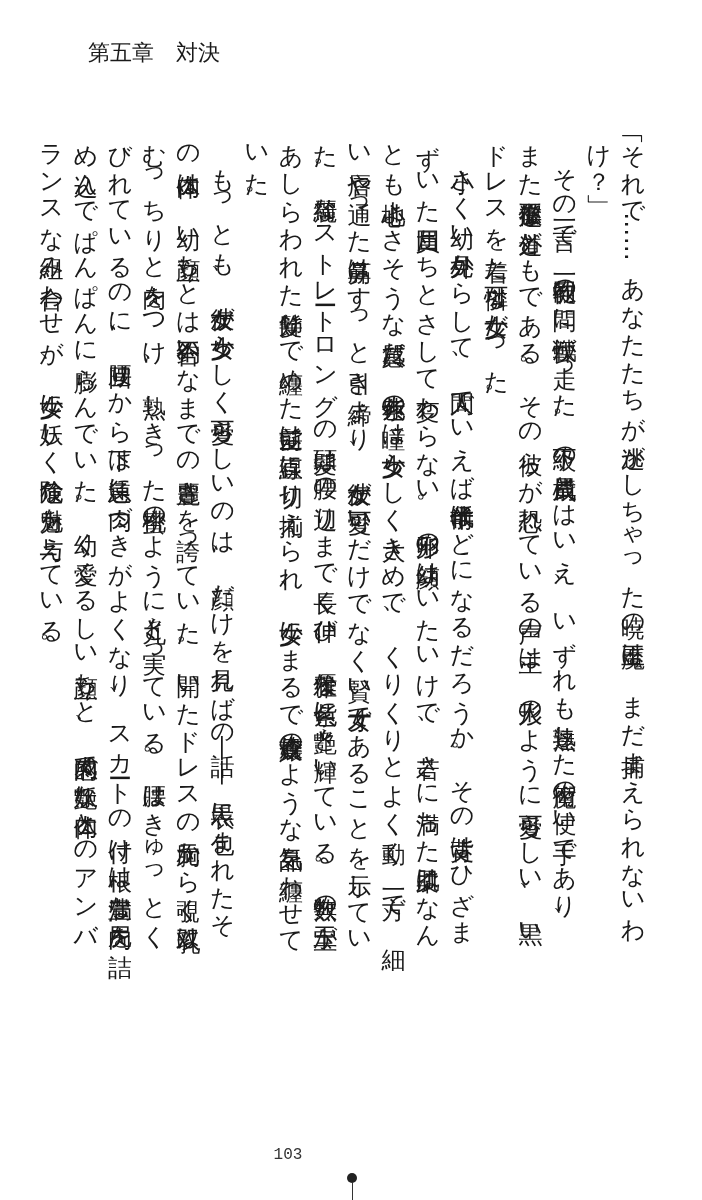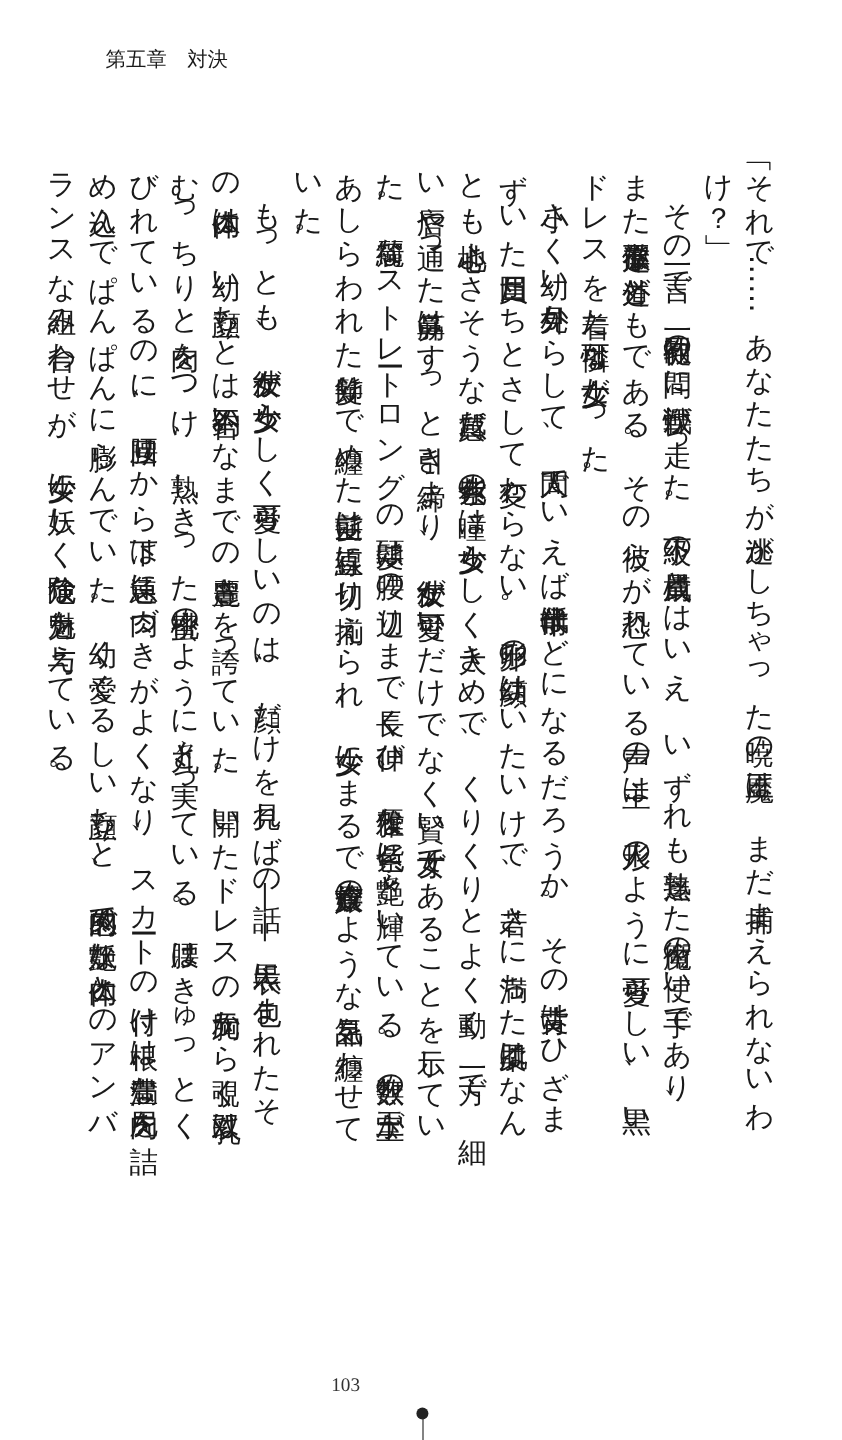--- a/index.html
+++ b/index.html
@@ -12,21 +12,21 @@
       height: 1200px;
       position: relative;
       overflow: hidden;
       color: #1a1a1a;
     }
     .running-head {
       position: absolute;
       left: 88px;
       top: 38px;
       font-family: "DejaVu Serif", "Liberation Serif", serif;
-      font-size: 17px;
+      font-size: 22px;
       letter-spacing: 0px;
       color: #1a1a1a;
       white-space: pre;
     }
     .body-text {
       position: absolute;
       top: 128px;
       right: 52px;
       height: 820px;
       width: 582px;
@@ -44,21 +44,21 @@
     }
     .body-text p.indent {
       text-indent: 1em;
     }
     .folio {
       position: absolute;
       left: 0;
       width: 576px;
       top: 1146px;
       text-align: center;
-      font-family: Liberation Serif, serif;
+      font-family: Liberation Mono, monospace;
       font-size: 16px;
       color: #333333;
     }
     .folio-dot {
       position: absolute;
       left: 352px;
       top: 1173px;
       width: 10px;
       height: 10px;
       border-radius: 50%;

